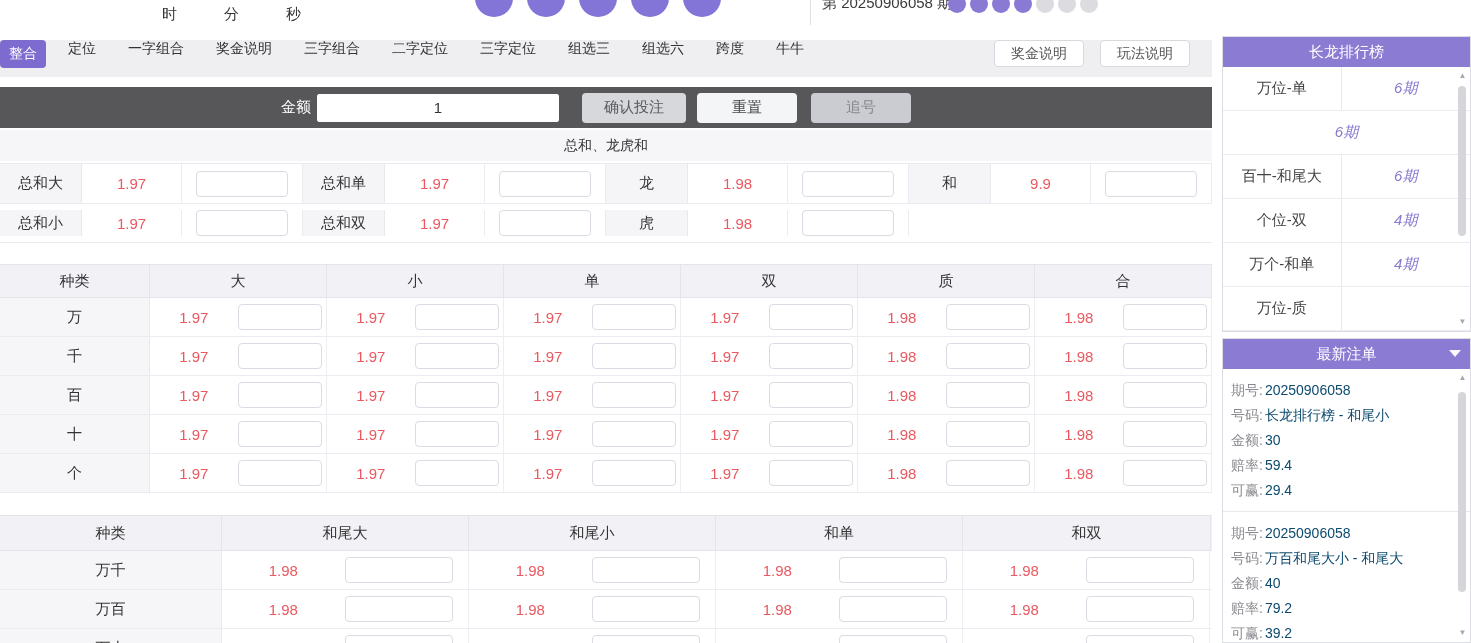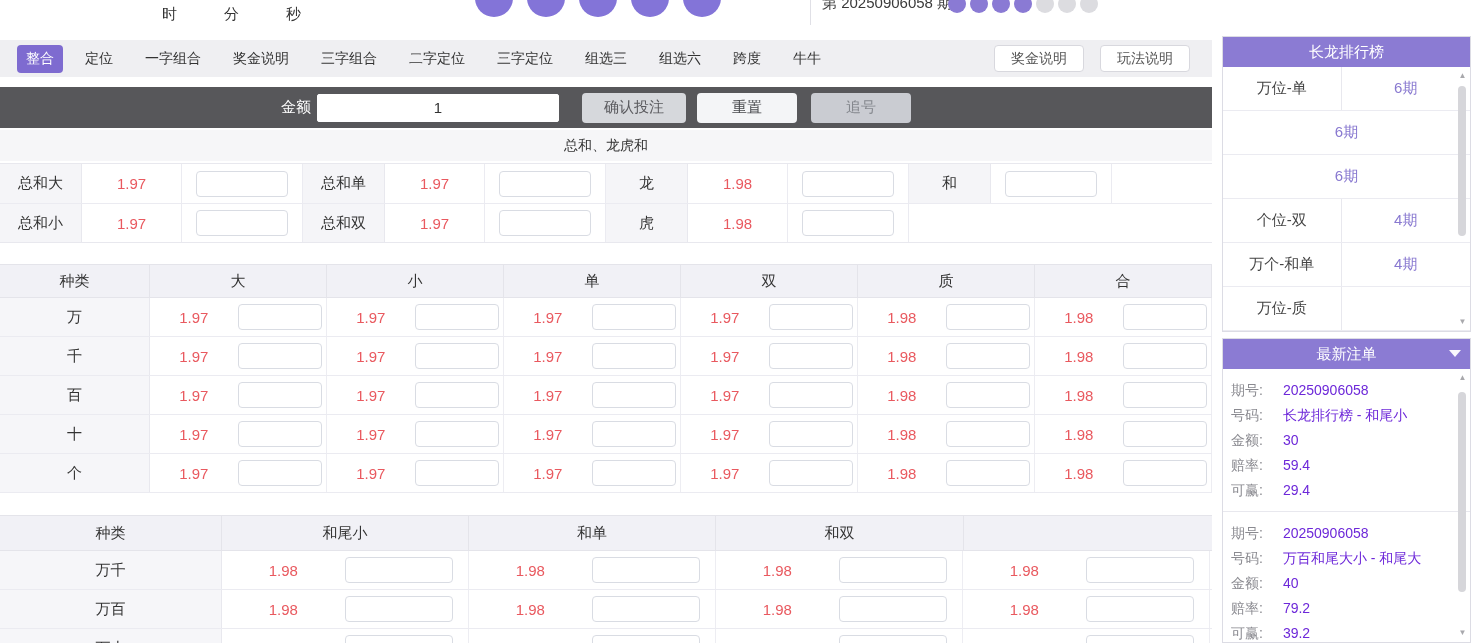--- a/index.html
+++ b/index.html
@@ -14,21 +14,21 @@
   .topbar { position:relative; height:40px; background:#fff; }
   .timer-label { position:absolute; top:5px; font-size:15px; color:#333; }
   .tl-h { left:162px; } .tl-m { left:224px; } .tl-s { left:286px; }
   .ball { position:absolute; top:-21px; width:38px; height:38px; border-radius:50%; background:#8374d8; }
   .top-divider { position:absolute; left:810px; top:0; width:1px; height:25px; background:#e0e0e6; }
   .period-text { position:absolute; left:822px; top:-6px; font-size:15px; color:#3a3a3a; white-space:nowrap; }
   .dot { position:absolute; top:-5px; width:18px; height:18px; border-radius:50%; }
   .dot.on { background:#8a7ad4; } .dot.off { background:#dcdce0; }
 
   
-  .tabbar { display:flex; align-items:center; height:37px; background:#efeff2; padding-left:17px; }
+  .tabbar { display:flex; align-items:flex-start; height:37px; background:#efeff2; padding-left:0; }
   .tab { font-size:14px; color:#333; margin-right:32px; cursor:pointer; white-space:nowrap; }
   .tab.active { background:#7e6bd0; color:#fff; padding:5px 9px; border-radius:4px; margin-right:22px; }
   .tab-btns { margin-left:auto; margin-right:22px; display:flex; }
   .help-btn { width:90px; height:27px; line-height:25px; text-align:center; background:#fff;
     border:1px solid #d8d8de; border-radius:4px; color:#555; font-size:14px; margin-left:16px; cursor:pointer; }
 
   
   .toolbar { margin-top:10px; height:41px; background:#57575a; display:flex; align-items:center; }
   .amount-label { color:#fff; font-size:15px; margin-left:281px; }
   .amount-input { width:242px; height:28px; margin-left:6px; border:1px solid #fff; border-radius:2px;
@@ -42,21 +42,21 @@
   .section-title { margin-top:2px; height:31px; line-height:31px; background:#f6f6f8; text-align:center;
     font-size:14px; color:#333; }
 
   
   .odds { color:#e9595f; font-size:15px; text-align:center; }
   .bet-input { width:84px; height:26px; border:1px solid #d9dce3; border-radius:4px; background:#fff; font-family:inherit; }
 
   
   .t1 { margin-top:2px; border-top:1px solid #e8e8ee; border-bottom:1px solid #e8e8ee; }
   .t1-row { display:flex; height:39px; }
-  .t1-row + .t1-row { border-top:1px solid #ebebf1; }
+  .t1-row + .t1-row { border-top:1px solid #ebebf1;align-items:center; }
   .t1-group { display:flex; width:303px; }
   .t1-label { width:82px; background:#f5f5f8; border-right:1px solid #e8e8ee; display:flex; align-items:center; justify-content:center; font-size:15px; }
   .t1-odds  { width:100px; border-right:1px solid #ebebf1; display:flex; align-items:center; justify-content:center; }
   .t1-inputcell { width:121px; border-right:1px solid #ebebf1; display:flex; align-items:center; justify-content:center; }
   .t1 .bet-input { width:92px; }
   .t1-empty { width:303px; }
 
   
   .t2 { margin-top:21px; border-top:1px solid #e4e4ea; }
   .t2-head { display:flex; height:33px; background:#f1f1f6; border-bottom:1px solid #e4e4ea; }
@@ -81,27 +81,27 @@
 
   
   .sidebar { position:absolute; left:1222px; top:0; width:249px; height:536px; }
   .panel { position:absolute; left:0; width:249px; background:#fff; border:1px solid #dcdce4; }
   .panel-head { height:30px; background:#8b7bd3; color:#fff; font-size:15px; display:flex; align-items:center; justify-content:center; position:relative; }
   .panel-head .collapse-arrow { position:absolute; right:9px; top:11px; width:0; height:0;
     border-left:6px solid transparent; border-right:6px solid transparent; border-top:7px solid rgba(255,255,255,.95); }
   .dragon-panel { top:36px; height:296px; overflow:hidden; }
   .dragon-row { display:flex; height:44px; border-bottom:1px solid #ebebf1; }
   .dragon-name { width:48%; border-right:1px solid #e8e8ee; display:flex; align-items:center; justify-content:center; font-size:15px; color:#444; }
-  .dragon-streak { flex:1; display:flex; align-items:center; justify-content:center; font-size:15px; color:#8878d0; }
+  .dragon-streak { flex:1; display:flex; align-items:center; justify-content:center; font-size:15px; color:#8878d0;font-style:italic; }
   .orders-panel { top:338px; height:305px; overflow:hidden; }
   .order-entry { padding:9px 0 8px 8px; }
   .order-entry + .order-entry { border-top:1px solid #e8e8ee; }
   .order-line { height:25px; line-height:25px; font-size:14px; white-space:nowrap; }
   .order-label { color:#8a8a90; }
-  .order-value { color:#6d28d9; margin-left:20px;text-align:center; }
+  .order-value { color:#0c4a6e; margin-left:2px;text-align:center; }
   .scroll-area { position:absolute; right:1px; top:31px; bottom:1px; width:13px; }
   .scroll-arrow { position:absolute; left:0; width:13px; text-align:center; font-size:8px; color:#a8a8ac; line-height:12px; }
   .scroll-arrow.up { top:2px; } .scroll-arrow.down { bottom:2px; }
   .scroll-thumb { position:absolute; left:2px; width:8px; background:#d6d6da; border-radius:4px; }
   .dragon-panel .scroll-thumb { top:18px; height:150px; }
   .orders-panel .scroll-thumb { top:22px; height:200px; }
 </style>
 </head>
 <body>
 
@@ -174,20 +174,21 @@
         </div>
         <div class="t1-group">
           <div class="t1-label">龙</div>
           <div class="t1-odds odds">1.98</div>
           <div class="t1-inputcell">
               <input class="bet-input" style="">
             </div>
         </div>
         <div class="t1-group">
           <div class="t1-label">和</div>
+          <div class="t1-odds odds">9.9</div>
           <div class="t1-inputcell">
               <input class="bet-input" style="">
             </div>
         </div>
       </div>
       <div class="t1-row">
         <div class="t1-group">
           <div class="t1-label">总和小</div>
           <div class="t1-odds odds">1.97</div>
           <div class="t1-inputcell">
@@ -415,20 +416,21 @@
             <div class="t2-inputcell">
               <input class="bet-input" style="">
             </div>
           </div>
       </div>
     </div>
 
     <div class="t3">
       <div class="t3-head">
         <div class="t2-head-cell t3-c0">种类</div>
+        <div class="t2-head-cell t3-c">和尾大</div>
         <div class="t2-head-cell t3-c">和尾小</div>
         <div class="t2-head-cell t3-c">和单</div>
         <div class="t2-head-cell t3-c">和双</div>
       </div>
       <div class="t3-row">
         <div class="t3-label">万千</div>
         <div class="t3-group">
             <div class="t3-odds odds">1.98</div>
             <div class="t3-inputcell">
               <input class="bet-input" style="">
@@ -515,20 +517,21 @@
     <div class="panel dragon-panel">
       <div class="panel-head">长龙排行榜</div>
       <div class="dragon-row">
         <div class="dragon-name">万位-单</div>
         <div class="dragon-streak">6期</div>
       </div>
       <div class="dragon-row">
         <div class="dragon-streak">6期</div>
       </div>
       <div class="dragon-row">
+        <div class="dragon-name">百十-和尾大</div>
         <div class="dragon-streak">6期</div>
       </div>
       <div class="dragon-row">
         <div class="dragon-name">个位-双</div>
         <div class="dragon-streak">4期</div>
       </div>
       <div class="dragon-row">
         <div class="dragon-name">万个-和单</div>
         <div class="dragon-streak">4期</div>
       </div>

